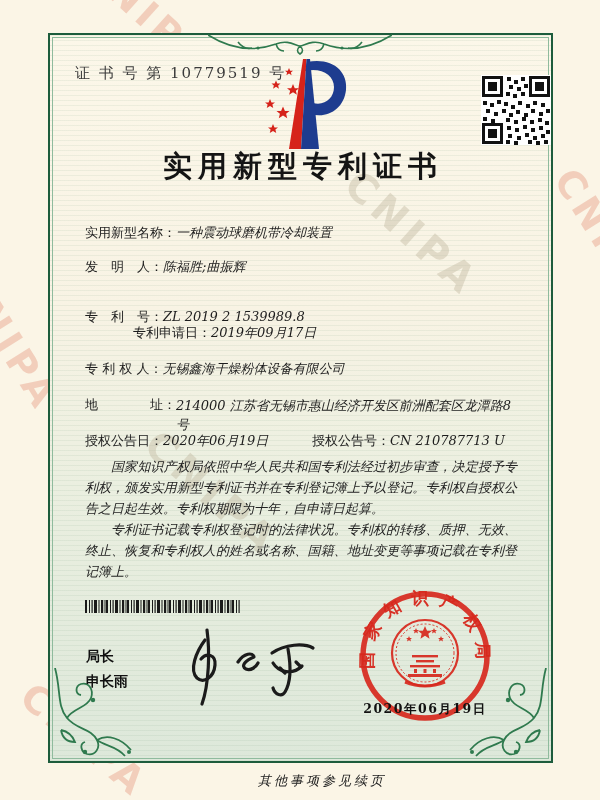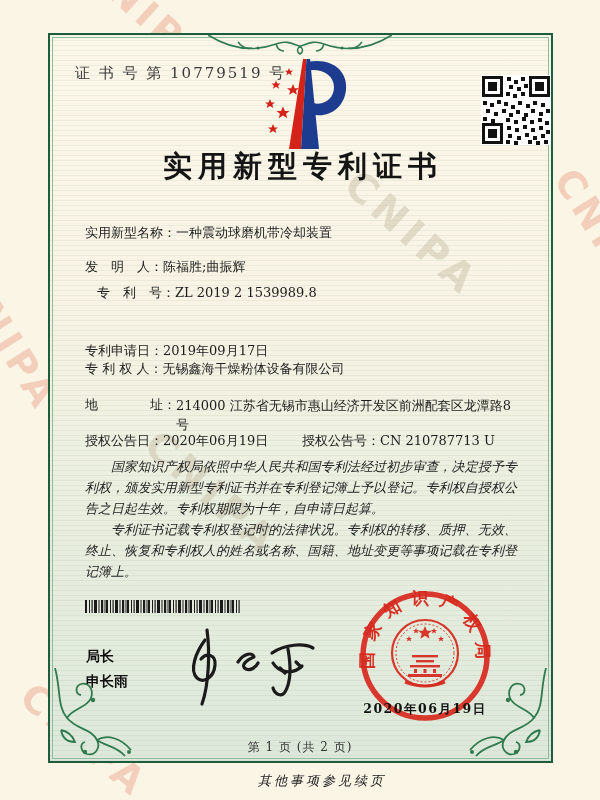--- a/index.html
+++ b/index.html
@@ -24,21 +24,21 @@
   #frame-inner{position:absolute;left:2px;top:2px;right:2px;bottom:2px;
     border:1px solid #8fbb9d;pointer-events:none;}
 
   .certno{position:absolute;left:75px;top:64px;font-size:15px;color:#3a3a3a;letter-spacing:2px;}
 
   .title{position:absolute;left:0;top:147px;width:100%;text-align:center;
     font-size:29px;font-weight:bold;color:#141414;letter-spacing:6px;text-indent:6px;}
 
   .row{position:absolute;left:85px;font-size:13px;color:#222;white-space:nowrap;}
   .lbl{display:inline-block;color:#1d1d1d;font-weight:500;}
-  .val{color:#1d1d1d;}
+  .val{color:#1d1d1d;font-style:italic;}
   .val-wrap{display:inline-block;width:336px;white-space:normal;vertical-align:top;line-height:19px;}
 
   .paras{position:absolute;left:85px;top:456px;width:432px;font-size:13px;line-height:21px;
     color:#222;text-align:justify;font-style:italic;}
   .paras p{margin:0;text-indent:2em;}
 
   .sig-title{position:absolute;left:86px;top:648px;font-size:14px;font-weight:bold;
     font-family:"DejaVu Sans","Liberation Sans",sans-serif;color:#111;text-align:center;}
   .sig-name{position:absolute;left:86px;top:673px;font-size:14px;font-weight:bold;
     font-family:"DejaVu Sans","Liberation Sans",sans-serif;color:#111;}
@@ -188,36 +188,36 @@
   </svg>
 
   <div class="title">实用新型专利证书</div>
 
   <div class="row" style="top:224px;">
     <span class="lbl">实用新型名称：</span><span class="val">一种震动球磨机带冷却装置</span>
   </div>
   <div class="row" style="top:258px;">
     <span class="lbl">发　明　人：</span><span class="val">陈福胜;曲振辉</span>
   </div>
-  <div class="row" style="top:284px;margin-left:12px;">
+  <div class="row" style="top:308px;">
     <span class="lbl">专　利　号：</span><span class="val">ZL 2019 2 1539989.8</span>
   </div>
-  <div class="row" style="top:342px;">
+  <div class="row" style="top:324px;margin-left:48px;">
     <span class="lbl">专利申请日：</span><span class="val">2019年09月17日</span>
   </div>
   <div class="row" style="top:360px;">
     <span class="lbl">专 利 权 人：</span><span class="val">无锡鑫海干燥粉体设备有限公司</span>
   </div>
   <div class="row" style="top:396px;">
     <span class="lbl">地　　　　址：</span><span class="val val-wrap">214000 江苏省无锡市惠山经济开发区前洲配套区龙潭路8号</span>
   </div>
   <div class="row" style="top:432px;">
     <span class="lbl">授权公告日：</span><span class="val">2020年06月19日</span>
   </div>
-  <div class="row" style="left:302px;top:432px;">
+  <div class="row" style="left:312px;top:432px;">
     <span class="lbl">授权公告号：</span><span class="val">CN 210787713 U</span>
   </div>
 
   <div class="paras">
     <p>国家知识产权局依照中华人民共和国专利法经过初步审查，决定授予专利权，颁发实用新型专利证书并在专利登记簿上予以登记。专利权自授权公告之日起生效。专利权期限为十年，自申请日起算。</p>
     <p>专利证书记载专利权登记时的法律状况。专利权的转移、质押、无效、终止、恢复和专利权人的姓名或名称、国籍、地址变更等事项记载在专利登记簿上。</p>
   </div>
 
   <svg class="abs" style="left:85px;top:600px;" width="156" height="13" viewBox="0 0 156 13">
     <defs>
@@ -272,16 +272,15 @@
       <rect x="60" y="84" width="30" height="2.4"></rect>
       <rect x="64" y="88" width="3" height="4"></rect>
         <rect x="73.5" y="88" width="3" height="4"></rect>
         <rect x="83" y="88" width="3" height="4"></rect>
       <rect x="58" y="93" width="34" height="3"></rect>
     </g>
     <path d="M55,101 Q75,109 95,101" stroke="#d7281d" stroke-width="3" fill="none" opacity="0.92"></path>
     <text x="75" y="132" text-anchor="middle" font-size="12.5" font-weight="bold" fill="#111" letter-spacing="1.5">2020年06月19日</text>
   </svg>
 
-  <div class="page-note">第 1 页 (共 2 页)</div>
   <div class="cont-note">其他事项参见续页</div>
 
 </div>
 
 </body></html>

